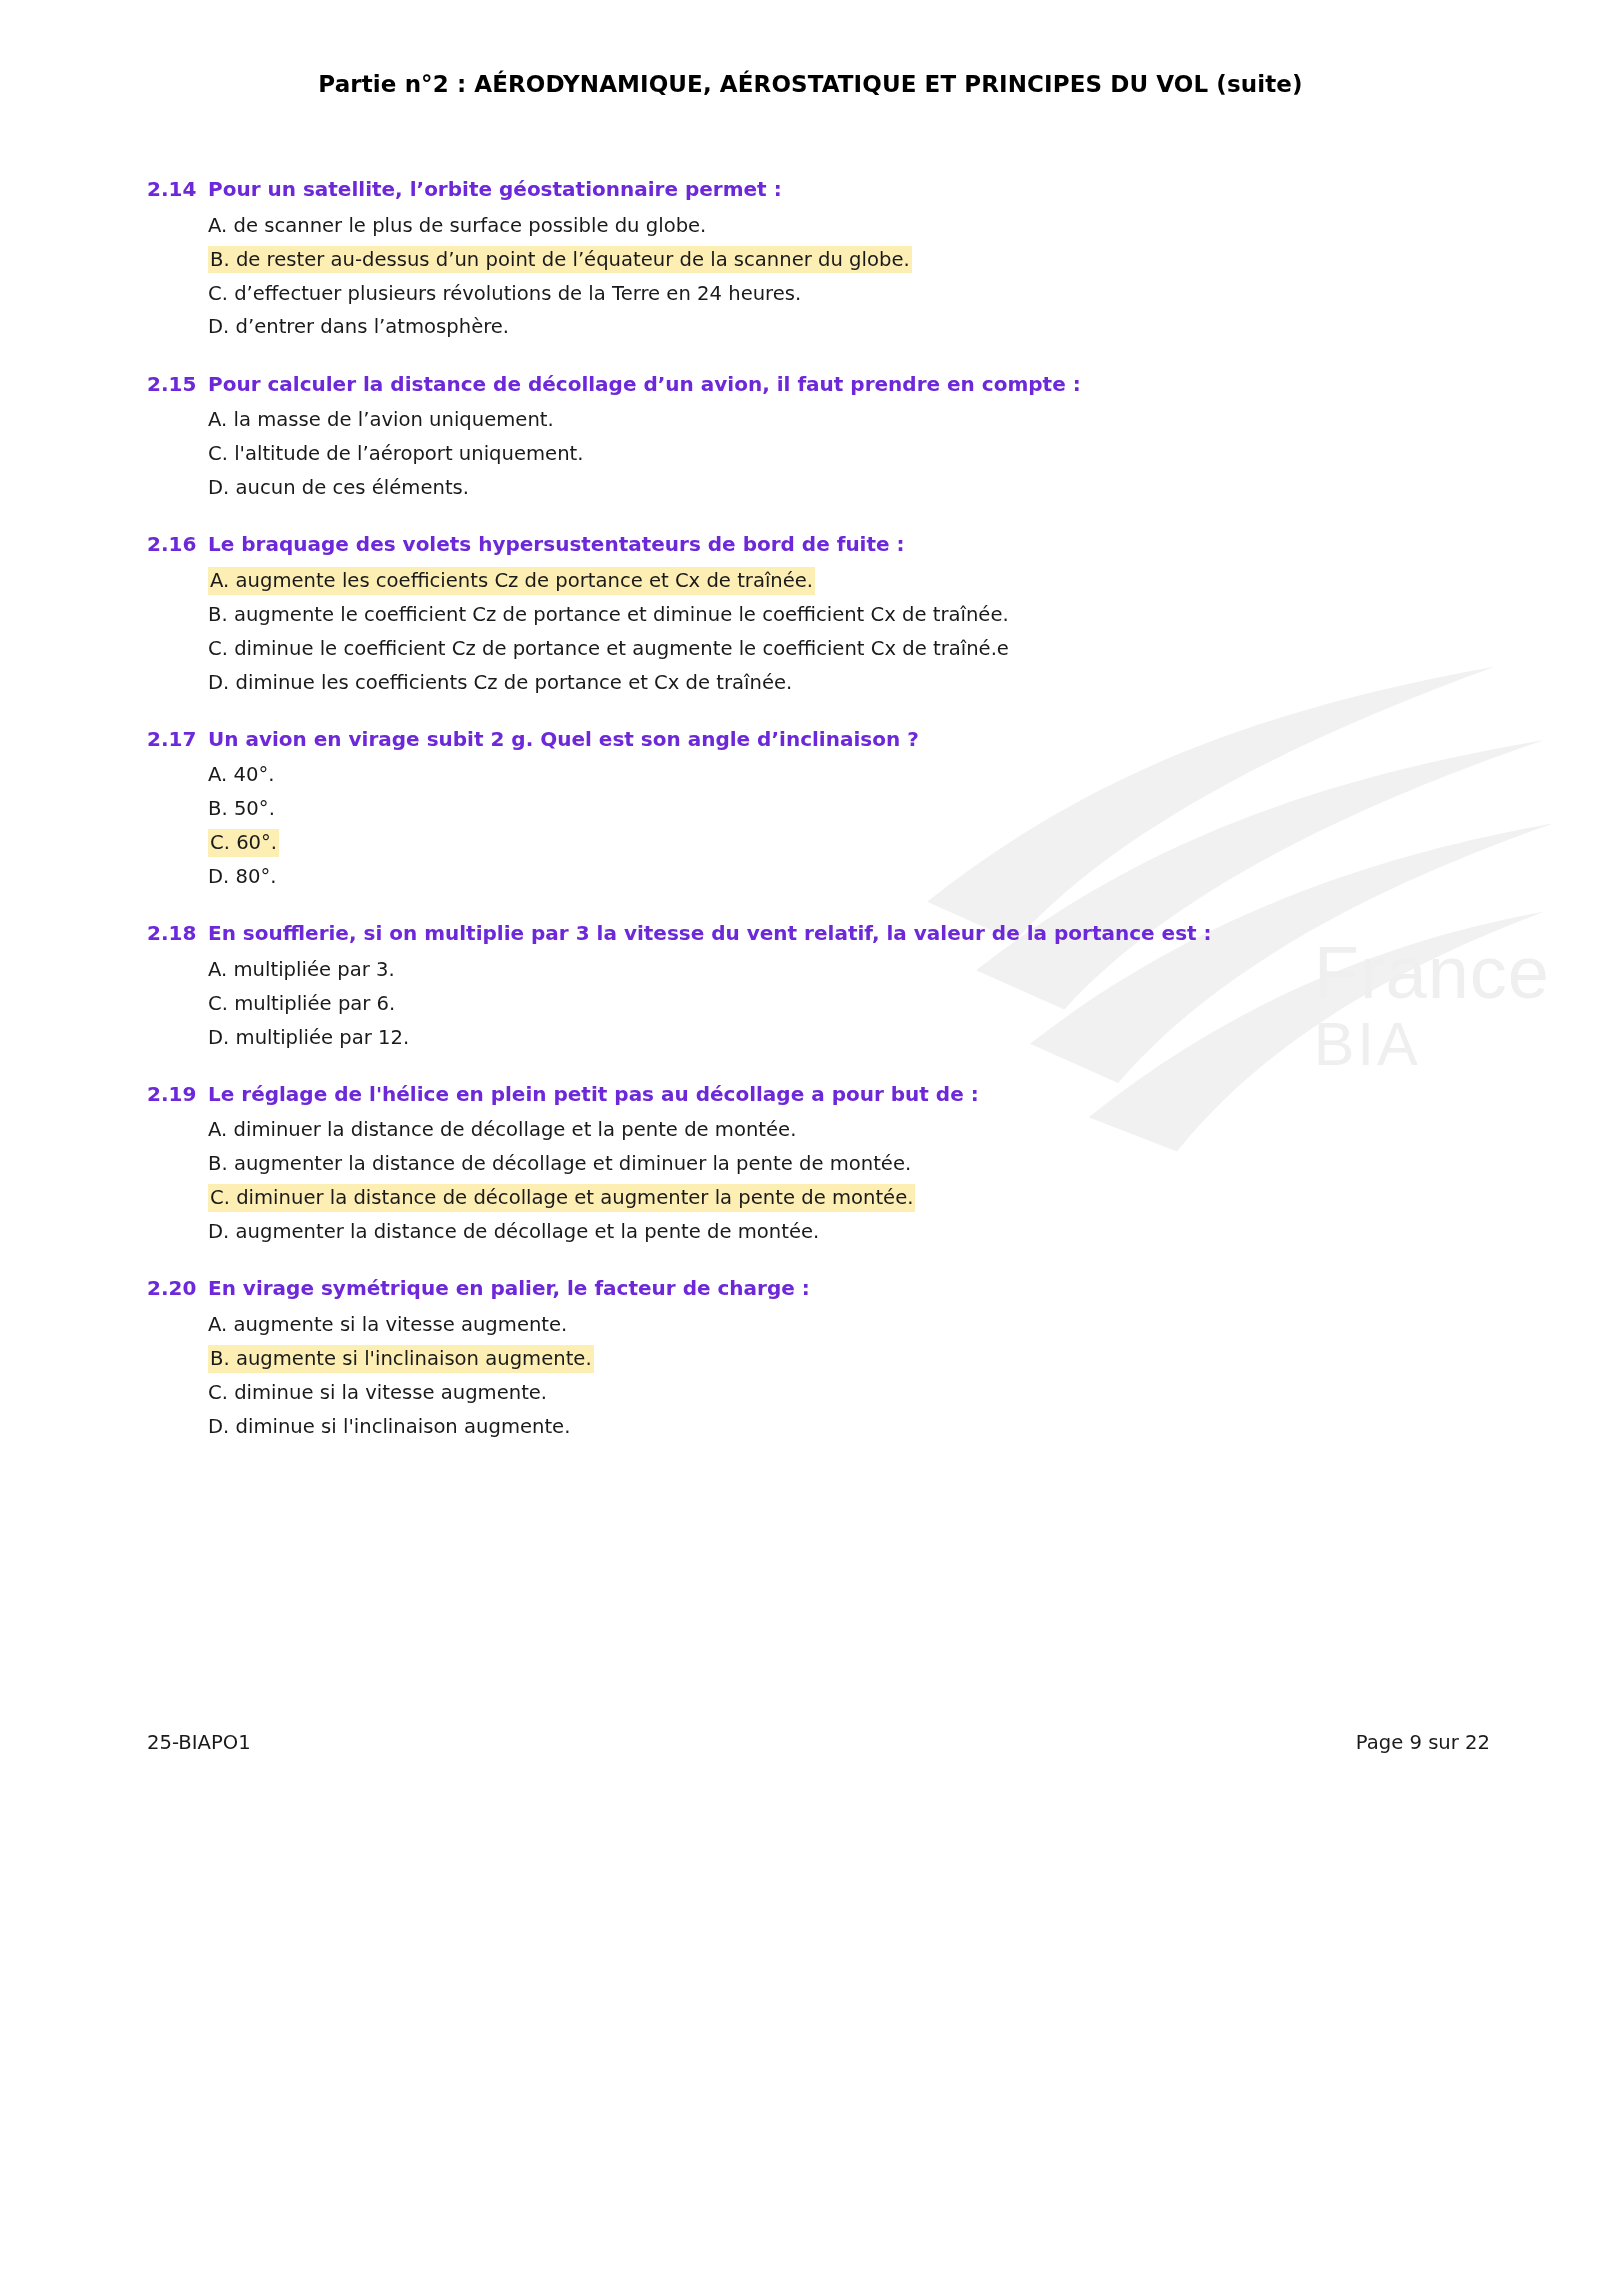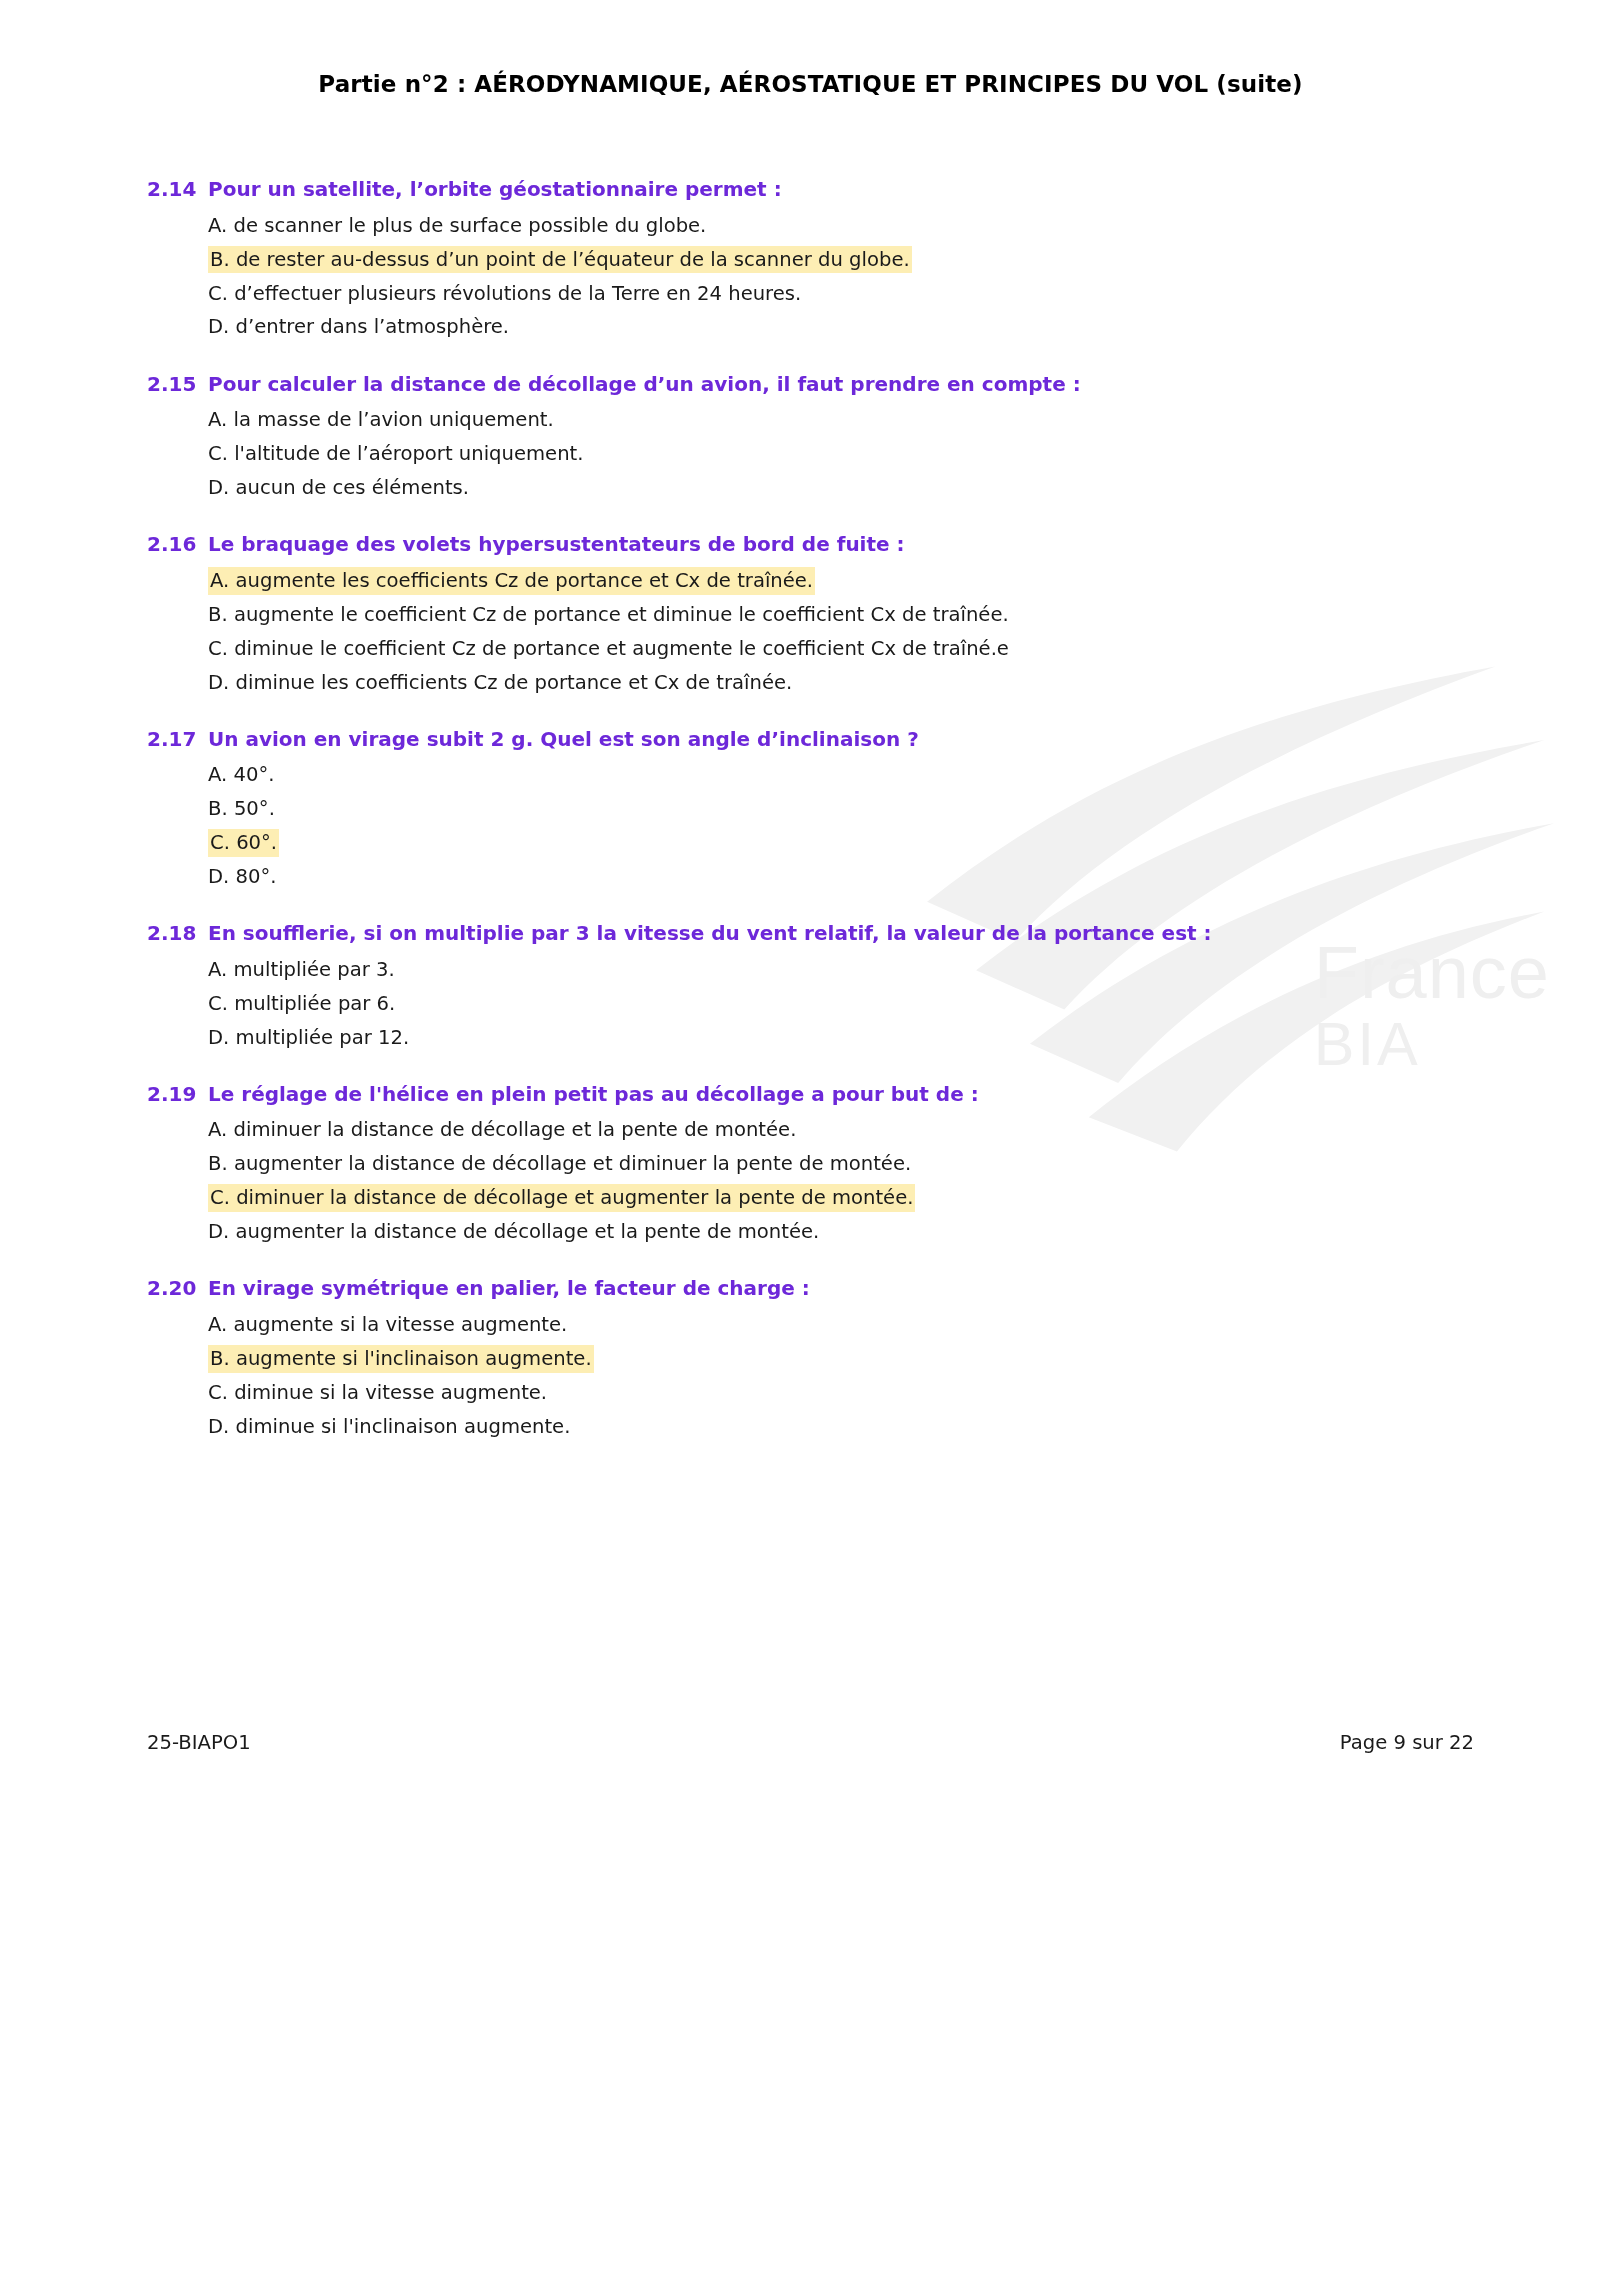--- a/index.html
+++ b/index.html
@@ -108,21 +108,21 @@
     box-decoration-break: clone;
     -webkit-box-decoration-break: clone;
   }
   .ans span.plain {
     padding: 2px 0 2.9px 0;
   }
   
   .footer {
     position: absolute;
     left: 147px;
-    right: 147px;
+    right: 131px;
     bottom: 90px;
     display: flex;
     justify-content: space-between;
     font-size: 19.6px;
     color: #1a1a1a;
     z-index: 2;
   }
 </style>
 </head>
 <body>

